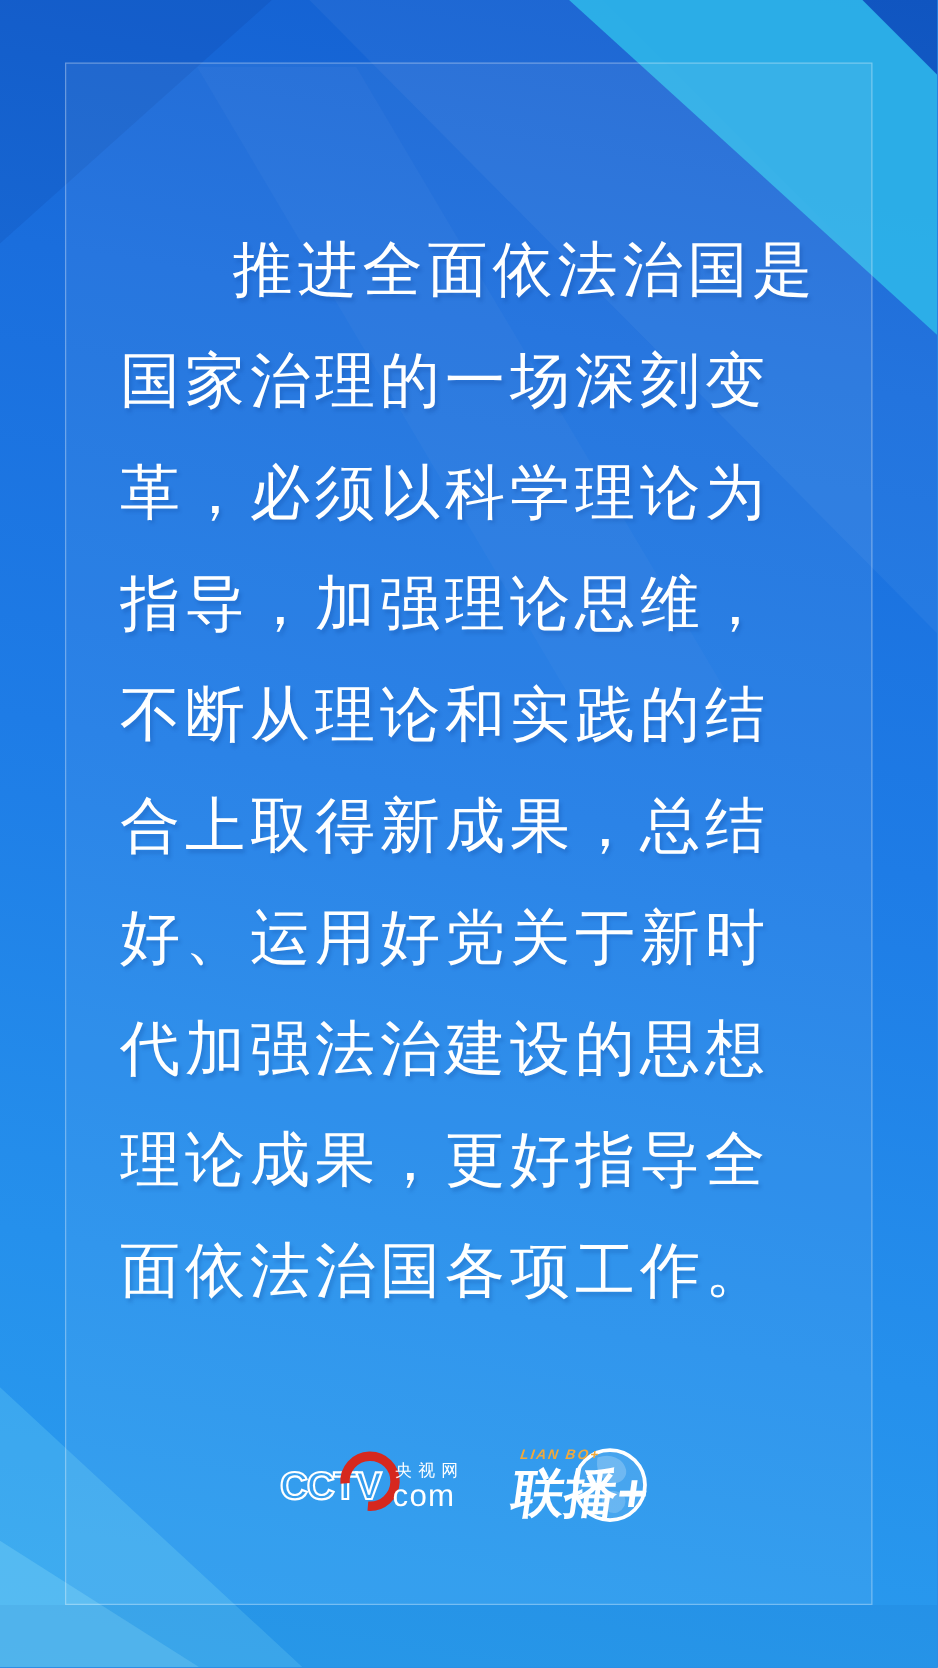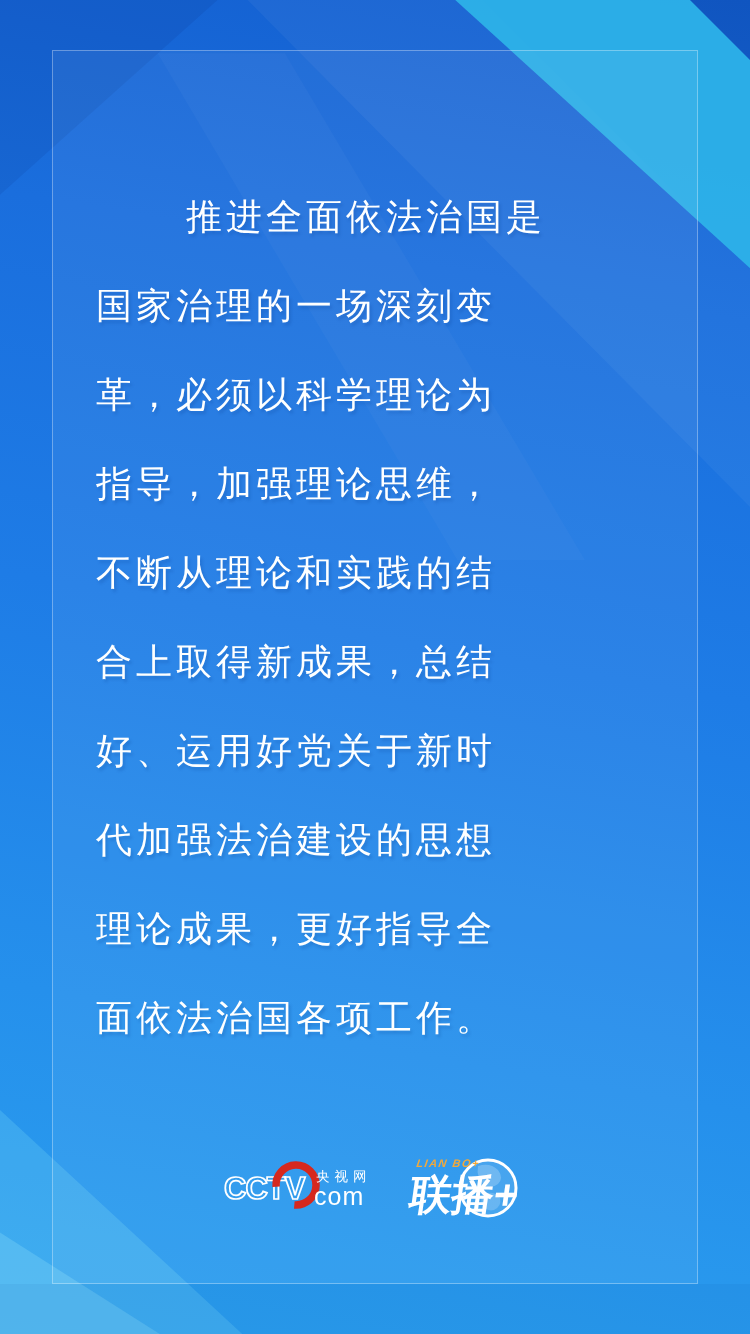--- a/index.html
+++ b/index.html
@@ -77,21 +77,21 @@
     height: 1234px;
     background: rgba(255,255,255,0.06);
     border: 1px solid rgba(255,255,255,0.32);
     box-sizing: border-box;
   }
   .quote {
     position: absolute;
     left: 96px;
     top: 172px;
     width: 622px;
-    font-size: 36px;
+    font-size: 48px;
     line-height: 89px;
     letter-spacing: 4px;
     text-indent: 90px;
     font-weight: 300;
     color: #feffff;
     white-space: pre-line;
     text-shadow: 2px 3px 3px rgba(10,60,140,0.22);
   }
   .footer-logos {
     position: absolute;

